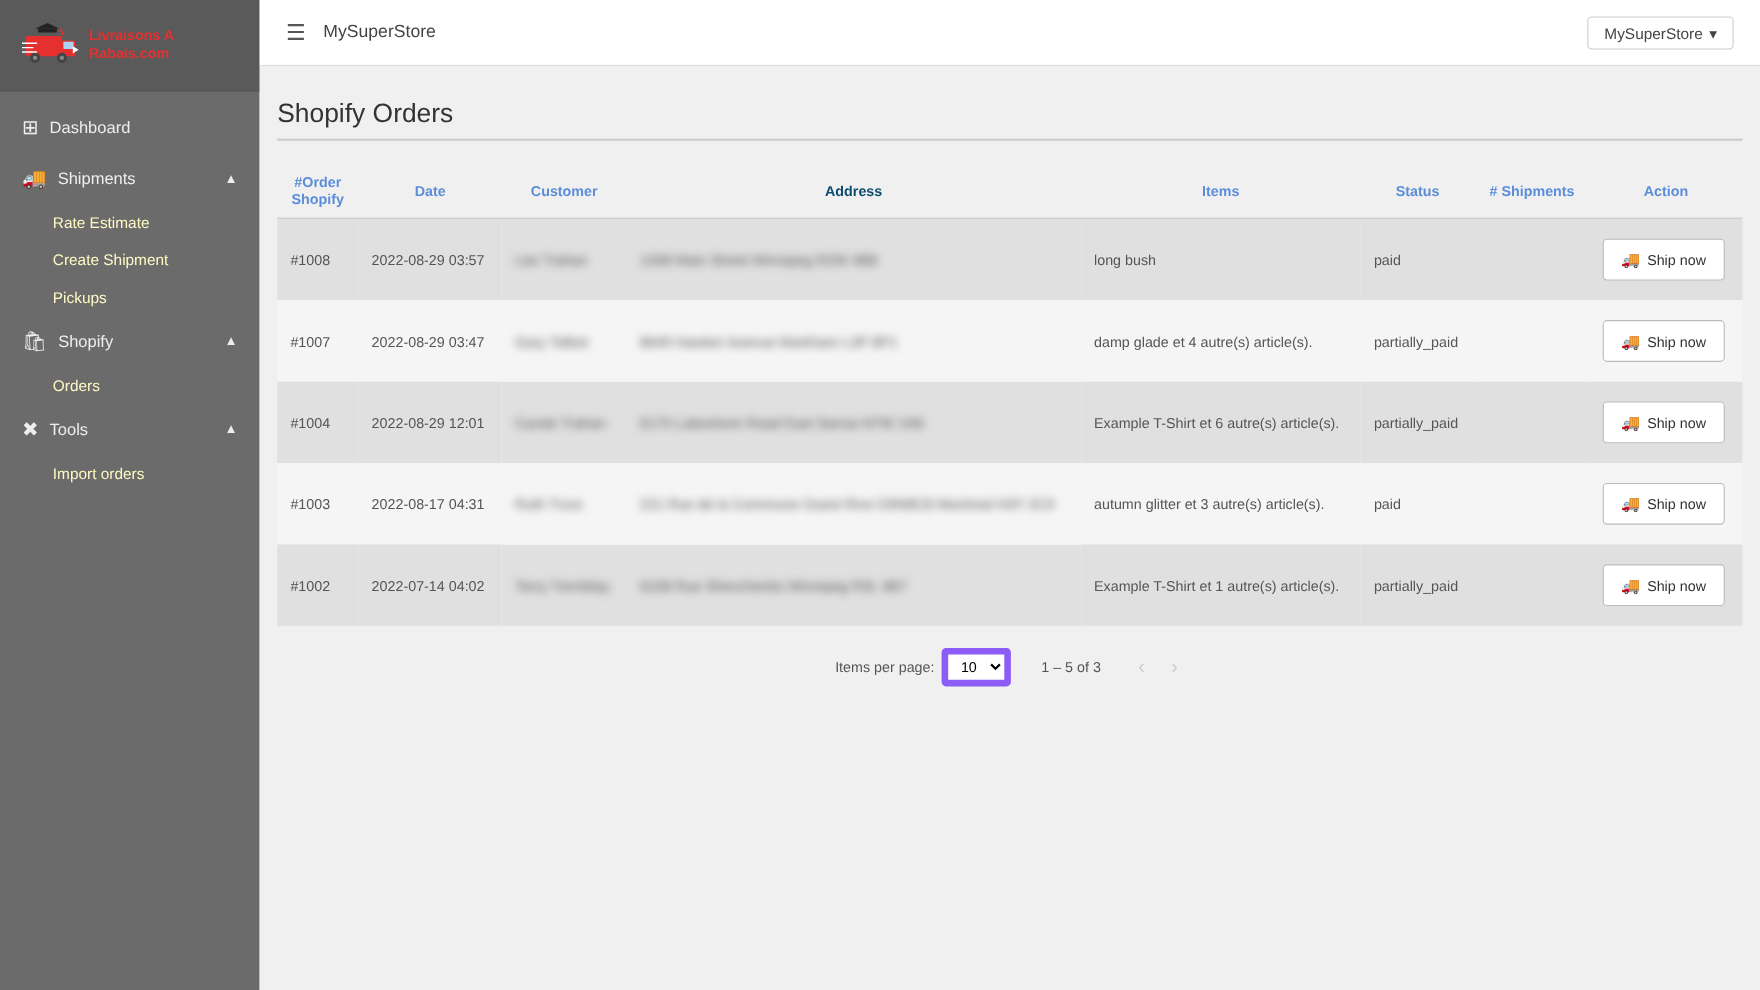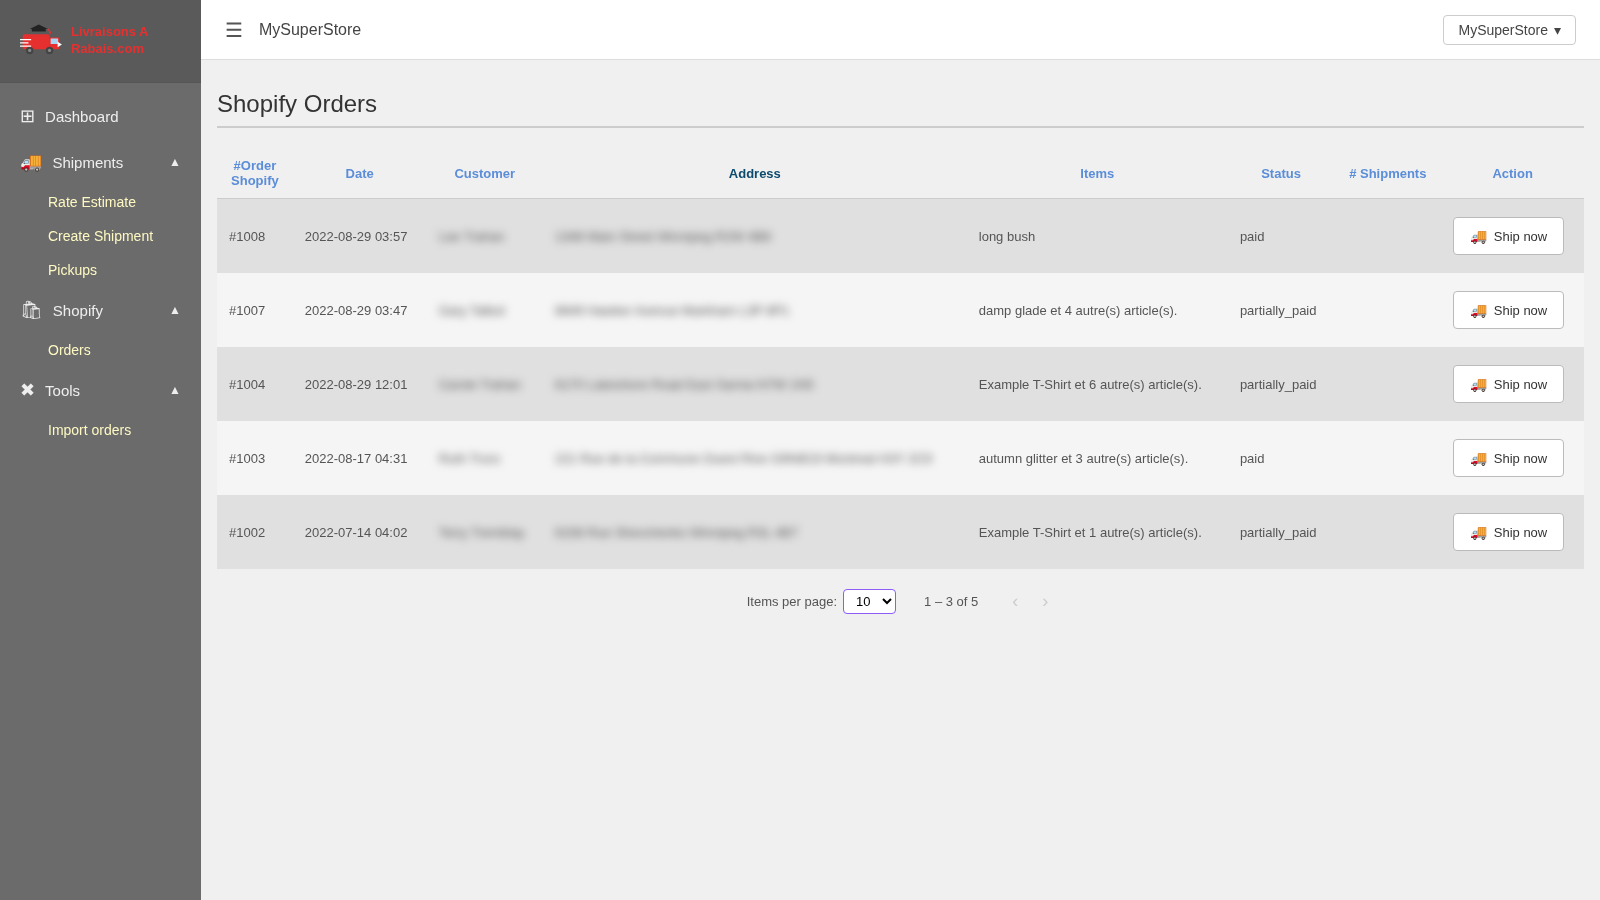--- a/index.html
+++ b/index.html
@@ -1,20 +1,20 @@
 <!DOCTYPE html>
 <html><head>
   <meta charset="utf-8">
   <style>
     * { box-sizing: border-box; margin: 0; padding: 0; }
     body { font-family: 'Segoe UI', Arial, sans-serif; background: #f5f5f5; display: flex; height: 900px; width: 1600px; overflow: hidden; }
 
     
     .sidebar {
-      width: 201px;
+      width: 236px;
       background: #6b6b6b;
       color: #fff;
       display: flex;
       flex-direction: column;
       flex-shrink: 0;
     }
     .sidebar-logo {
       padding: 16px 20px;
       background: #5a5a5a;
       display: flex;
@@ -171,21 +171,21 @@
       gap: 12px;
       font-size: 13px;
       color: #555;
     }
     .items-per-page {
       display: flex;
       align-items: center;
       gap: 6px;
     }
     .items-per-page select {
-      border: 1px solid #8b5cf6;
+      border: 6px solid #8b5cf6;
       border-radius: 4px;
       padding: 3px 8px;
       font-size: 13px;
       background: #fff;
     }
     .page-range { margin: 0 16px; }
     .page-nav-btn {
       background: none;
       border: none;
       font-size: 18px;
@@ -358,18 +358,18 @@
     <div class="pagination-bar">
       <div class="items-per-page">
         <span>Items per page:</span>
         <select>
           <option>10</option>
           <option>5</option>
           <option>25</option>
           <option>50</option>
         </select>
       </div>
-      <span class="page-range">1 – 3 of 5</span>
+      <span class="page-range">1 – 5 of 3</span>
       <button class="page-nav-btn disabled">‹</button>
       <button class="page-nav-btn disabled">›</button>
     </div>
   </div>
 </div>
 
 </body></html>

